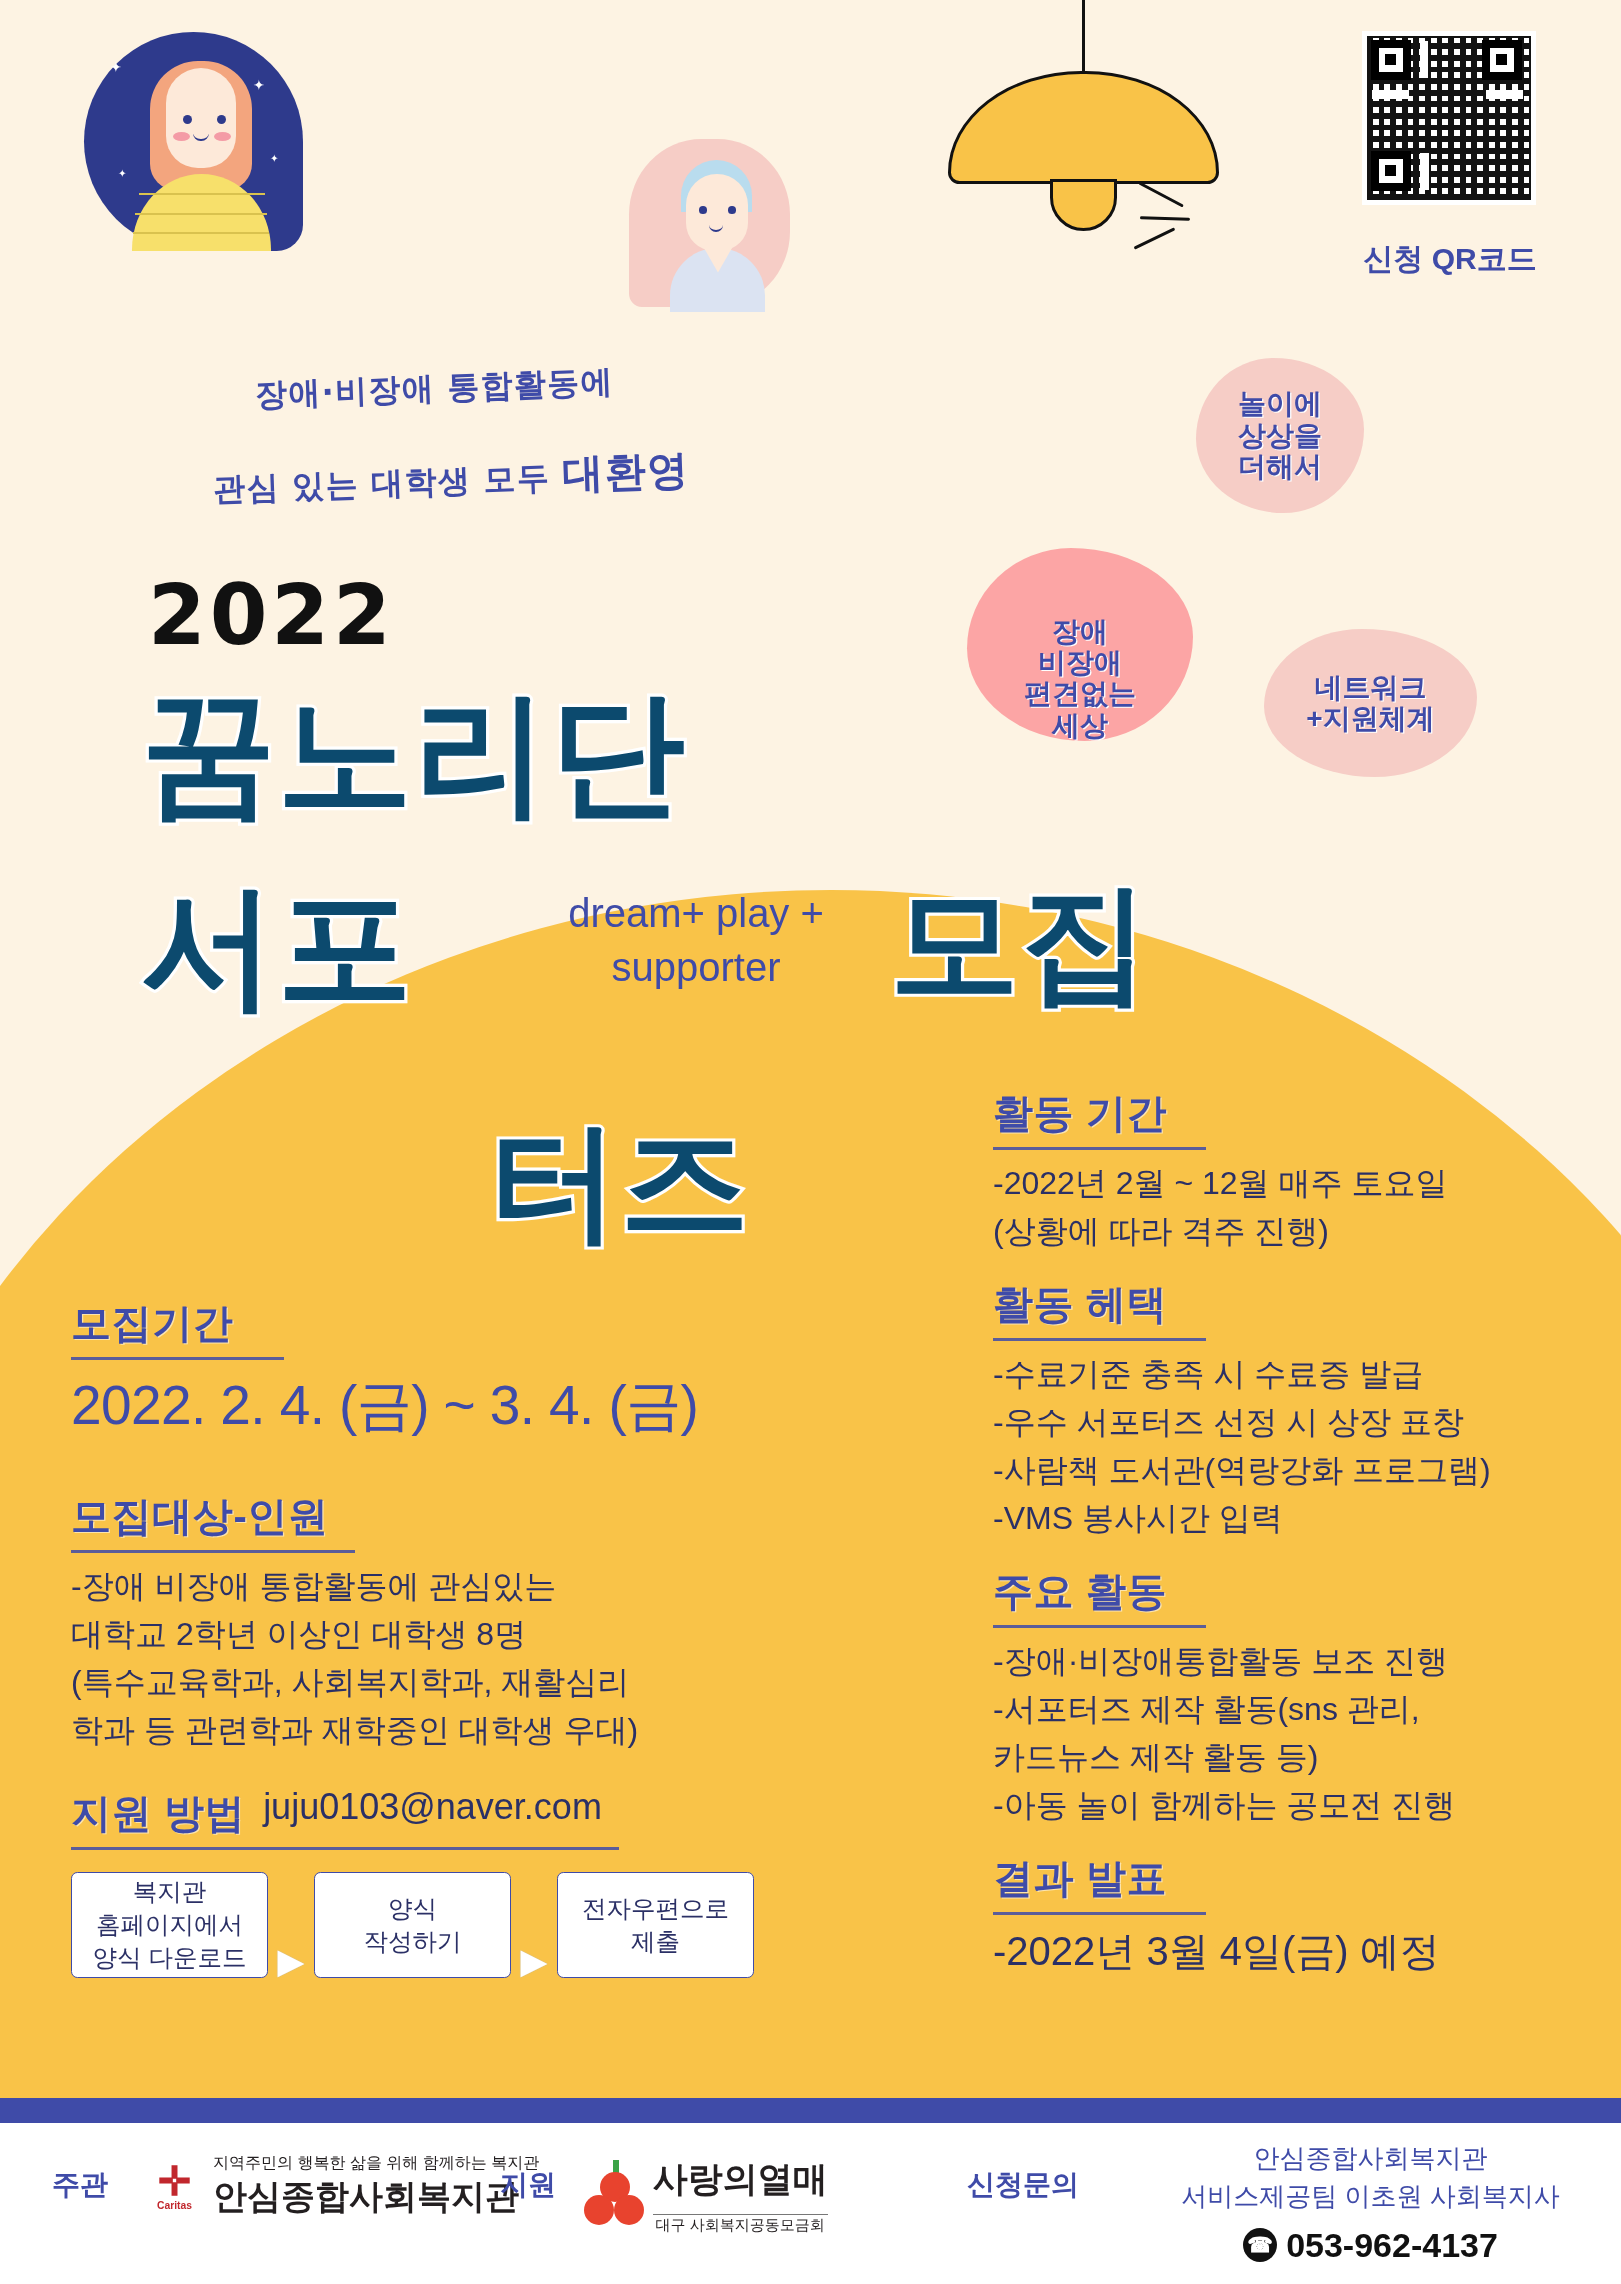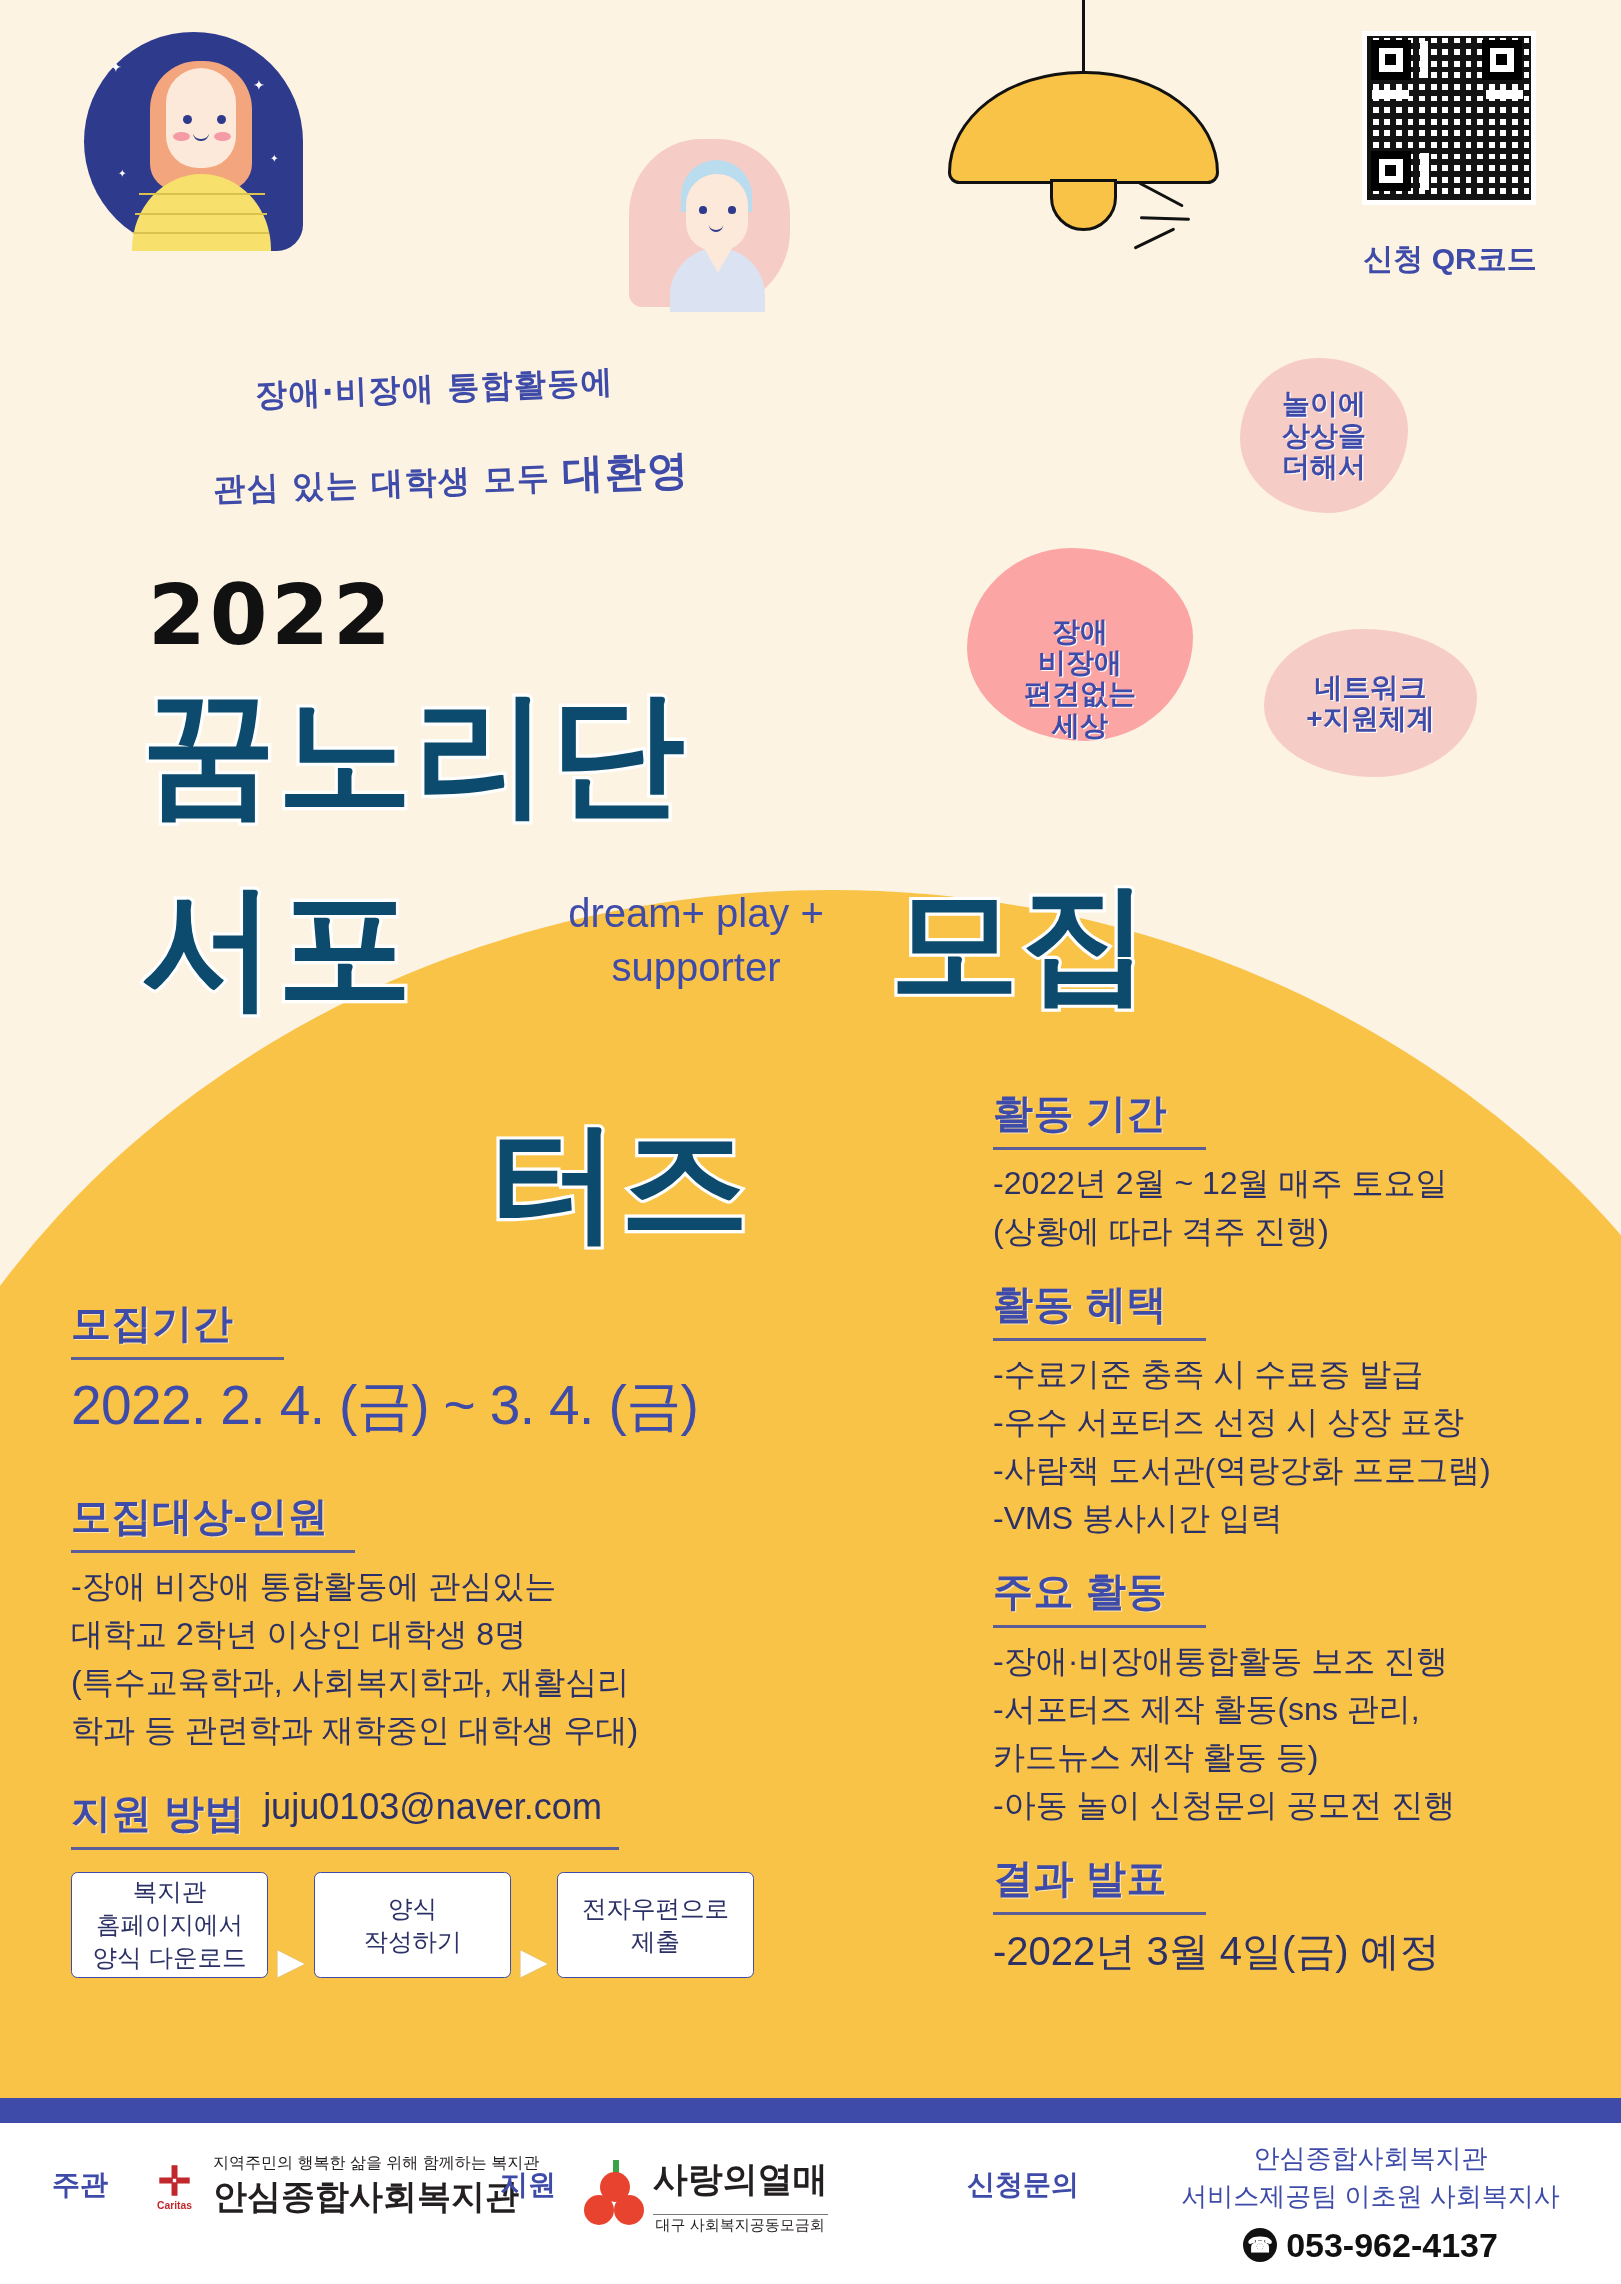--- a/index.html
+++ b/index.html
@@ -208,21 +208,21 @@
   .cloud span {
     display: block;
     text-shadow: 1.3px 1.3px 0 #fff;
   }
   .cloud-pink  { background: #f6cdc6; }
   .cloud-lilac { background: #fca5a5; align-items: flex-end; }
   .cloud-r {
     border-radius: 46% 54% 48% 52% / 52% 46% 54% 48%;
   }
   #cloud-play {
-    left: 1240px; top: 358px; width: 168px; height: 155px; font-size: 28px;
+    left: 1196px; top: 358px; width: 168px; height: 155px; font-size: 28px;
   }
   #cloud-world {
     left: 967px; top: 548px; width: 226px; height: 193px; font-size: 28px;
   }
   #cloud-network {
     left: 1264px; top: 629px; width: 213px; height: 148px; font-size: 28px;
   }
 
   
   .year {
@@ -508,21 +508,21 @@
       <div class="r-body">-사람책 도서관(역랑강화 프로그램)</div>
       <div class="r-body">-VMS 봉사시간 입력</div>
     </div>
 
     <div class="blk">
       <div class="sec-head">주요 활동</div>
       <div class="rule"></div>
       <div class="r-body">-장애·비장애통합활동 보조 진행</div>
       <div class="r-body">-서포터즈 제작 활동(sns 관리,</div>
       <div class="r-body"> 카드뉴스 제작 활동 등)</div>
-      <div class="r-body">-아동 놀이 신청문의 공모전 진행</div>
+      <div class="r-body">-아동 놀이 함께하는 공모전 진행</div>
     </div>
 
     <div class="blk">
       <div class="sec-head">결과 발표</div>
       <div class="rule"></div>
       <div class="result-date">-2022년 3월 4일(금) 예정</div>
     </div>
   </div>
 
   <div class="bar-blue"></div>

